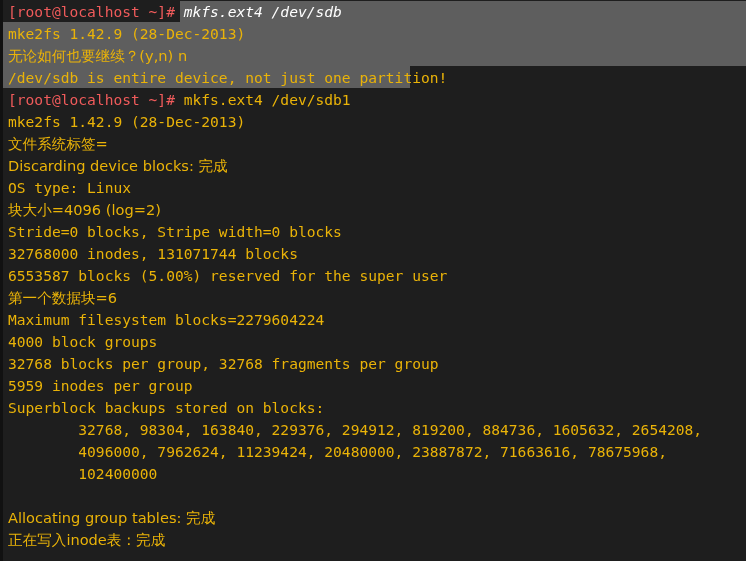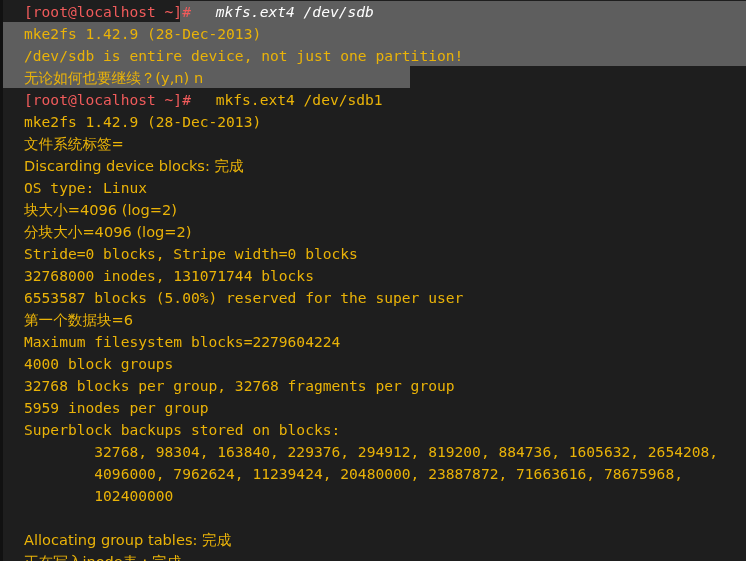--- a/index.html
+++ b/index.html
@@ -43,21 +43,20 @@
   }
   
   .sel-band {
     position: absolute;
     background: #5e5e5e;
     z-index: 0;
   }
   .txt {
     position: relative;
     z-index: 1;
-    margin-left: 16px;
   }
   .c-white  { color: #eab308; }
   .c-bright { color: #ffffff; font-style: italic; }
   .c-red    { color: #f05b5b; }
   .cjk {
     font-family: "DejaVu Sans", "Liberation Sans", sans-serif;
     font-size: 14.6px;
   }
 </style>
 </head>
@@ -68,37 +67,36 @@
 
     <div class="sel-band" style="left:177px; top:1px; width:569px; height:21px;"></div>
     <div class="sel-band" style="left:0px; top:22px; width:746px; height:22px;"></div>
     <div class="sel-band" style="left:0px; top:44px; width:746px; height:22px;"></div>
     <div class="sel-band" style="left:0px; top:66px; width:407px; height:22px;"></div>
 
     <div class="line first"><span class="txt c-red">[root@localhost ~]#</span><span class="txt c-bright"> mkfs.ext4 /dev/sdb</span></div>
 
     <div class="line"><span class="txt c-white">mke2fs 1.42.9 (28-Dec-2013)</span></div>
 
+    <div class="line"><span class="txt c-white cjk">无论如何也要继续？(y,n) n</span></div>
+
     <div class="line"><span class="txt c-white">/dev/sdb is entire device, not just one partition!</span></div>
-
-    <div class="line"><span class="txt c-white cjk">无论如何也要继续？(y,n) n</span></div>
 
     <div class="line"><span class="txt c-red">[root@localhost ~]#</span><span class="txt c-white"> mkfs.ext4 /dev/sdb1</span></div>
 
     <div class="line"><span class="txt c-white">mke2fs 1.42.9 (28-Dec-2013)</span></div>
 
     <div class="line"><span class="txt c-white cjk">文件系统标签=</span></div>
 
     <div class="line"><span class="txt c-white cjk">Discarding device blocks: 完成</span></div>
 
     <div class="line"><span class="txt c-white">OS type: Linux</span></div>
 
     <div class="line"><span class="txt c-white cjk">块大小=4096 (log=2)</span></div>
 
-    <div class="line"><span class="txt c-white cjk">分块大小=4096 (log=2)</span></div>
 
     <div class="line"><span class="txt c-white">Stride=0 blocks, Stripe width=0 blocks</span></div>
 
     <div class="line"><span class="txt c-white">32768000 inodes, 131071744 blocks</span></div>
 
     <div class="line"><span class="txt c-white">6553587 blocks (5.00%) reserved for the super user</span></div>
 
     <div class="line"><span class="txt c-white cjk">第一个数据块=6</span></div>
 
     <div class="line"><span class="txt c-white">Maximum filesystem blocks=2279604224</span></div>

